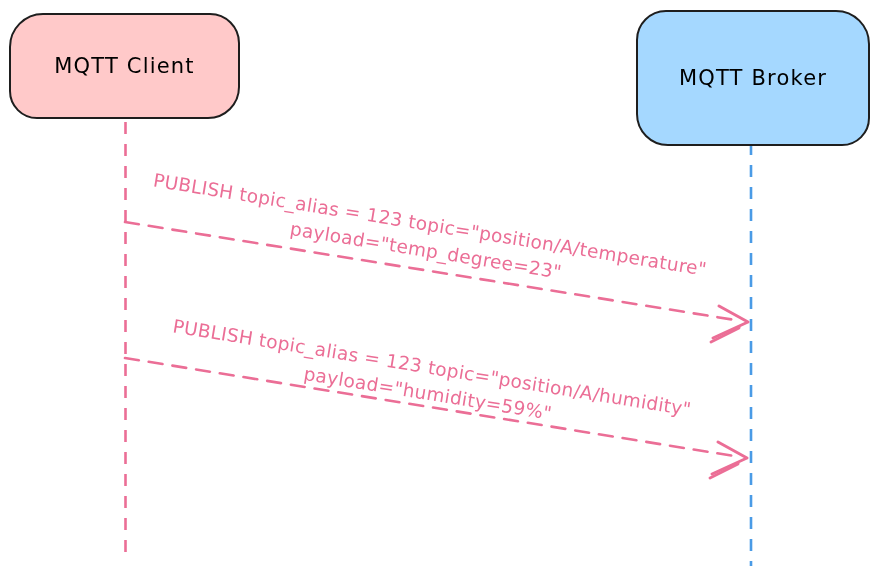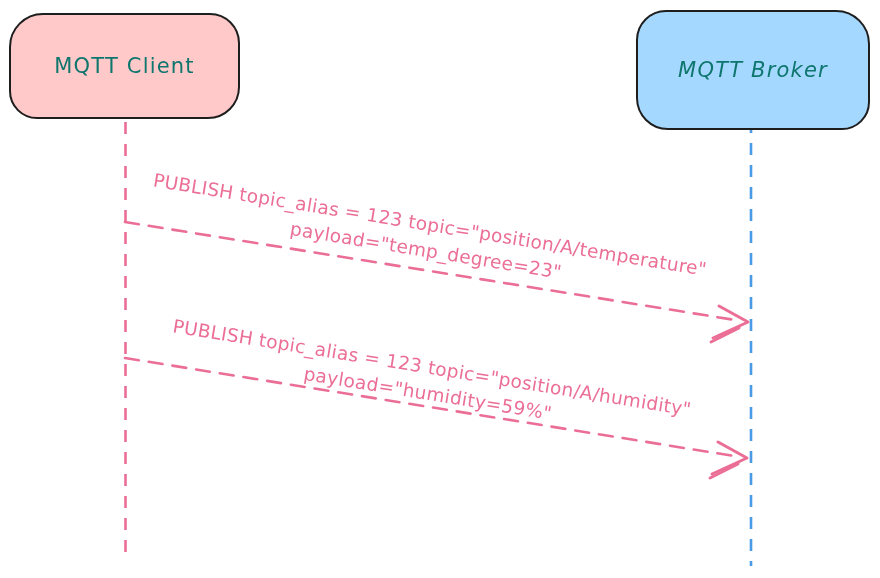--- a/index.html
+++ b/index.html
@@ -3,30 +3,29 @@
 <meta charset="utf-8">
 <style>
   html,body{margin:0;padding:0;background:#ffffff;}
   .canvas{
     position:relative;width:880px;height:578px;background:#ffffff;overflow:hidden;
     font-family:"DejaVu Sans", sans-serif;
   }
   .actor{
     position:absolute;display:flex;align-items:center;justify-content:center;
     border:2.6px solid #1e1e1e;box-sizing:border-box;
-    font-size:21px;color:#0f766e;letter-spacing:1.2px;text-align:right;
+    font-size:21px;color:#000000;letter-spacing:1.2px;text-align:right;
   }
   .actor-client{
     left:9px;top:13px;width:231px;height:106px;background:#ffc9c9;
     border-radius:34px 30px 32px 28px;
   }
   .actor-broker{
-    left:636px;top:10px;width:234px;height:120px;background:#a5d8ff;
+    left:636px;top:10px;width:234px;height:136px;background:#a5d8ff;
     border-radius:30px 34px 28px 32px;
-    font-style:italic;
   }
   svg.layer{position:absolute;left:0;top:0;}
   .msg{
     position:absolute;width:600px;text-align:center;
     font-size:18.5px;line-height:1.38;color:#eb6e96;letter-spacing:0.3px;
     transform:rotate(9.2deg);transform-origin:center center;
     white-space:nowrap;
   }
   .msg-1{left:128px;top:212px;}
   .msg-2{left:130px;top:355px;}

